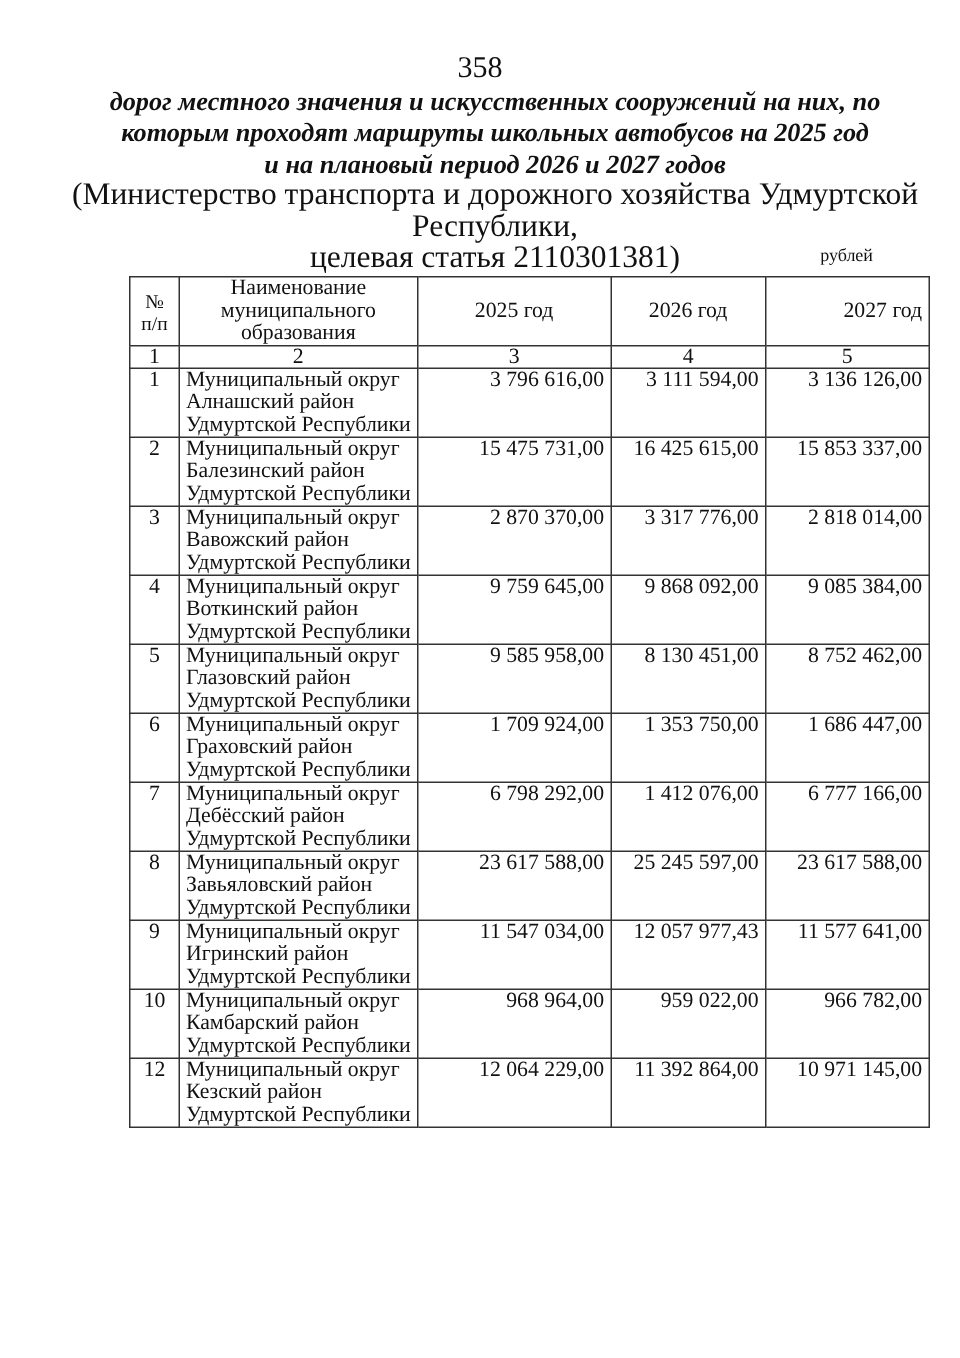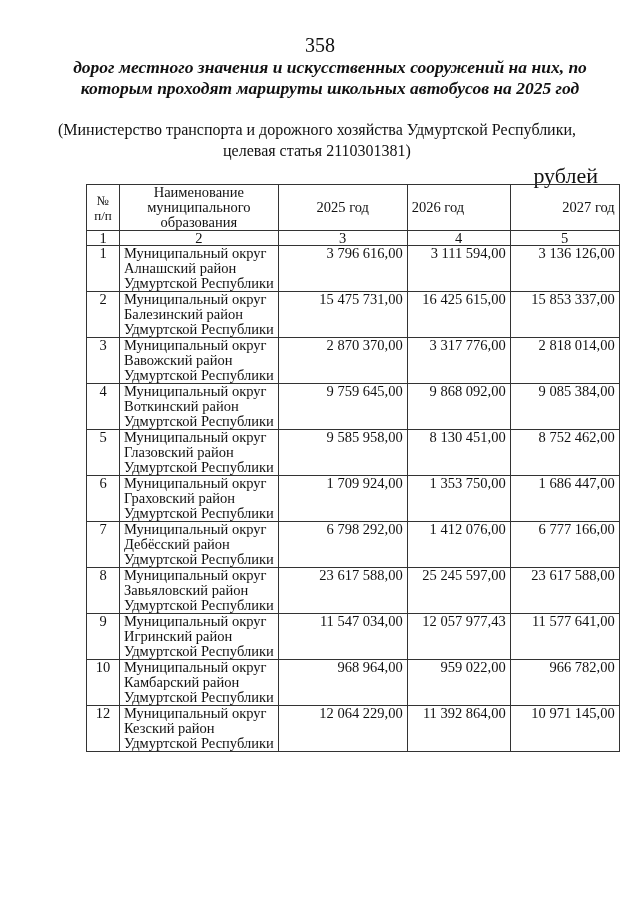--- a/index.html
+++ b/index.html
@@ -2,24 +2,24 @@
 <html><head>
 <meta charset="utf-8">
 <style>
   html, body { margin: 0; padding: 0; background: #ffffff; }
   body { width: 640px; height: 905px; position: relative; overflow: hidden;
          font-family: "DejaVu Serif", "Liberation Serif", serif; color: #111; }
   .page-num { position: absolute; top: 34px; left: 0; width: 640px; text-align: center;
               font-family: "Liberation Serif", serif; font-size: 20px; }
   .title { position: absolute; top: 57px; left: 60px; width: 540px; text-align: center;
            font-family: "Liberation Serif", serif; font-weight: bold; font-size: 17.5px; line-height: 21px; font-style: italic; }
-  .subtitle { position: absolute; top: 119px; left: 27px; width: 580px; text-align: center;
-              font-family: "Liberation Serif", serif; font-size: 16px; line-height: 21px; }
-  .units { position: absolute; top: 163px; right: 42px;
-           font-family: "Liberation Serif", serif; font-size: 22px; }
+  .subtitle { position: absolute; top: 119px; left: 40px; width: 580px; text-align: center;
+              font-family: "Liberation Serif", serif; font-size: 21px; line-height: 21px; }
+  .units { position: absolute; top: 163px; right: 58px;
+           font-family: "Liberation Serif", serif; font-size: 12px; }
   table { position: absolute; top: 184px; left: 86px; border-collapse: collapse;
           font-family: "Liberation Serif", serif; font-size: 14.5px; table-layout: fixed; }
   td, th { border: 1px solid #333; padding: 0 4px; vertical-align: top; font-weight: normal; }
   th { text-align: center; vertical-align: middle; line-height: 15px; }
   .c1 { width: 24px; text-align: center; }
   .c2 { width: 136px; }
   .c3 { width: 120px; text-align: right; margin-top: 25px; }
   .c4 { width: 94px; text-align: right; }
   .c5 { width: 100px; text-align: right; }
   tr.head { height: 45px; }
@@ -31,20 +31,21 @@
   .name-line { display: block; white-space: nowrap; }
 </style>
 </head>
 <body>
 
 <div class="page-num">358</div>
 
 <div class="title">
   <div>дорог местного значения и искусственных сооружений на них, по</div>
   <div>которым проходят маршруты школьных автобусов на 2025 год</div>
+  <div>и на плановый период 2026 и 2027 годов</div>
 </div>
 
 <div class="subtitle">
   <div>(Министерство транспорта и дорожного хозяйства Удмуртской Республики,</div>
   <div>целевая статья 2110301381)</div>
 </div>
 
 <div class="units">рублей</div>
 
 <table>
@@ -53,21 +54,21 @@
       <th class="c1">
         <span class="name-line">№</span>
         <span class="name-line">п/п</span>
       </th>
       <th class="c2">
         <span class="name-line">Наименование</span>
         <span class="name-line">муниципального</span>
         <span class="name-line">образования</span>
       </th>
       <th class="c3" style="text-align:center">2025 год</th>
-      <th class="c4" style="text-align:left">2026 год</th>
+      <th class="c4" style="text-align:center">2026 год</th>
       <th class="c5" style="text-align:right">2027 год</th>
     </tr>
     <tr class="nums">
       <td>1</td>
       <td>2</td>
       <td>3</td>
       <td>4</td>
       <td>5</td>
     </tr>
   </thead>

